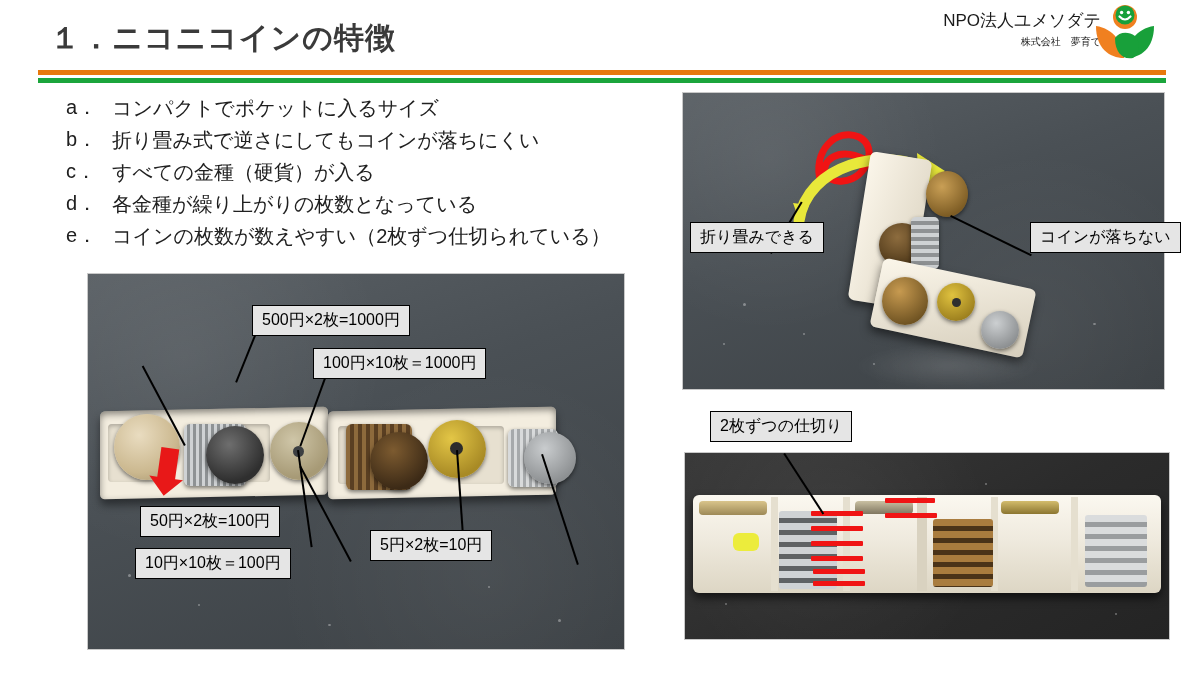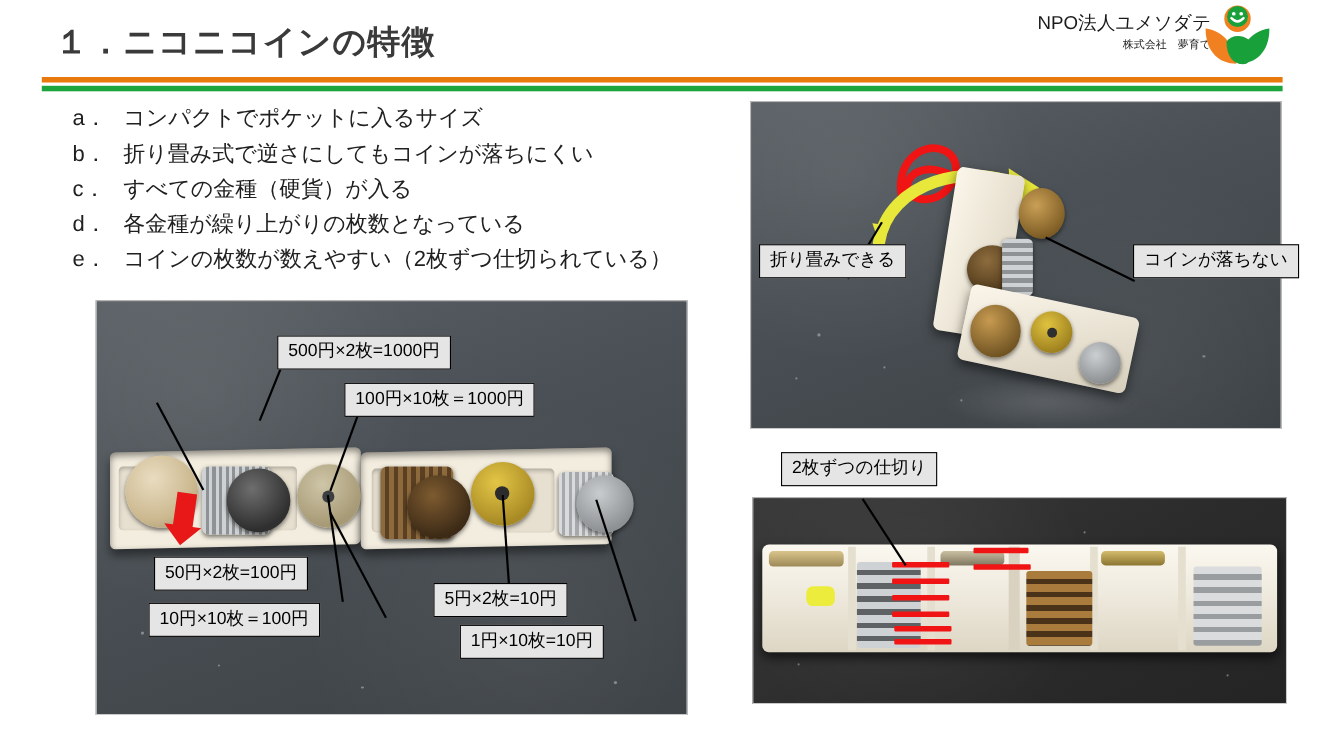--- a/index.html
+++ b/index.html
@@ -202,22 +202,21 @@
     <div class="leader" style="left:262px;top:288px;width:108px;transform:rotate(-118deg);"></div>
     <div class="leader" style="left:370px;top:176px;width:96px;transform:rotate(86deg);"></div>
     <div class="leader" style="left:455px;top:180px;width:116px;transform:rotate(72deg);"></div>
     <div class="leader" style="left:96px;top:172px;width:90px;transform:rotate(-118deg);"></div>
   </div>
 
   <div class="ylabel" style="left:252px;top:305px;">500円×2枚=1000円</div>
   <div class="ylabel" style="left:313px;top:348px;">100円×10枚＝1000円</div>
   <div class="ylabel" style="left:127px;top:506px;margin-left:13px;">50円×2枚=100円</div>
   <div class="ylabel" style="left:135px;top:548px;">10円×10枚＝100円</div>
-  <div class="ylabel" style="left:394px;top:530px;">5円×2枚=10円</div>
-  <div class="ylabel" style="left:418px;top:568px;">1円×10枚=10円</div>
+  <div class="ylabel" style="left:370px;top:530px;">5円×2枚=10円</div>
 
   <div class="photo photo-fold">
     <div class="bg-desk"></div>
     <span class="speck" style="left:60px;top:210px;width:3px;height:3px;"></span>
     <span class="speck" style="left:120px;top:240px;width:2px;height:2px;"></span>
     <span class="speck" style="left:40px;top:250px;width:2px;height:2px;"></span>
     <span class="speck" style="left:190px;top:270px;width:2px;height:2px;"></span>
     <span class="speck" style="left:410px;top:230px;width:3px;height:2px;"></span>
 
     <svg class="red-loop" style="left:120px;top:28px;" width="110" height="80">

